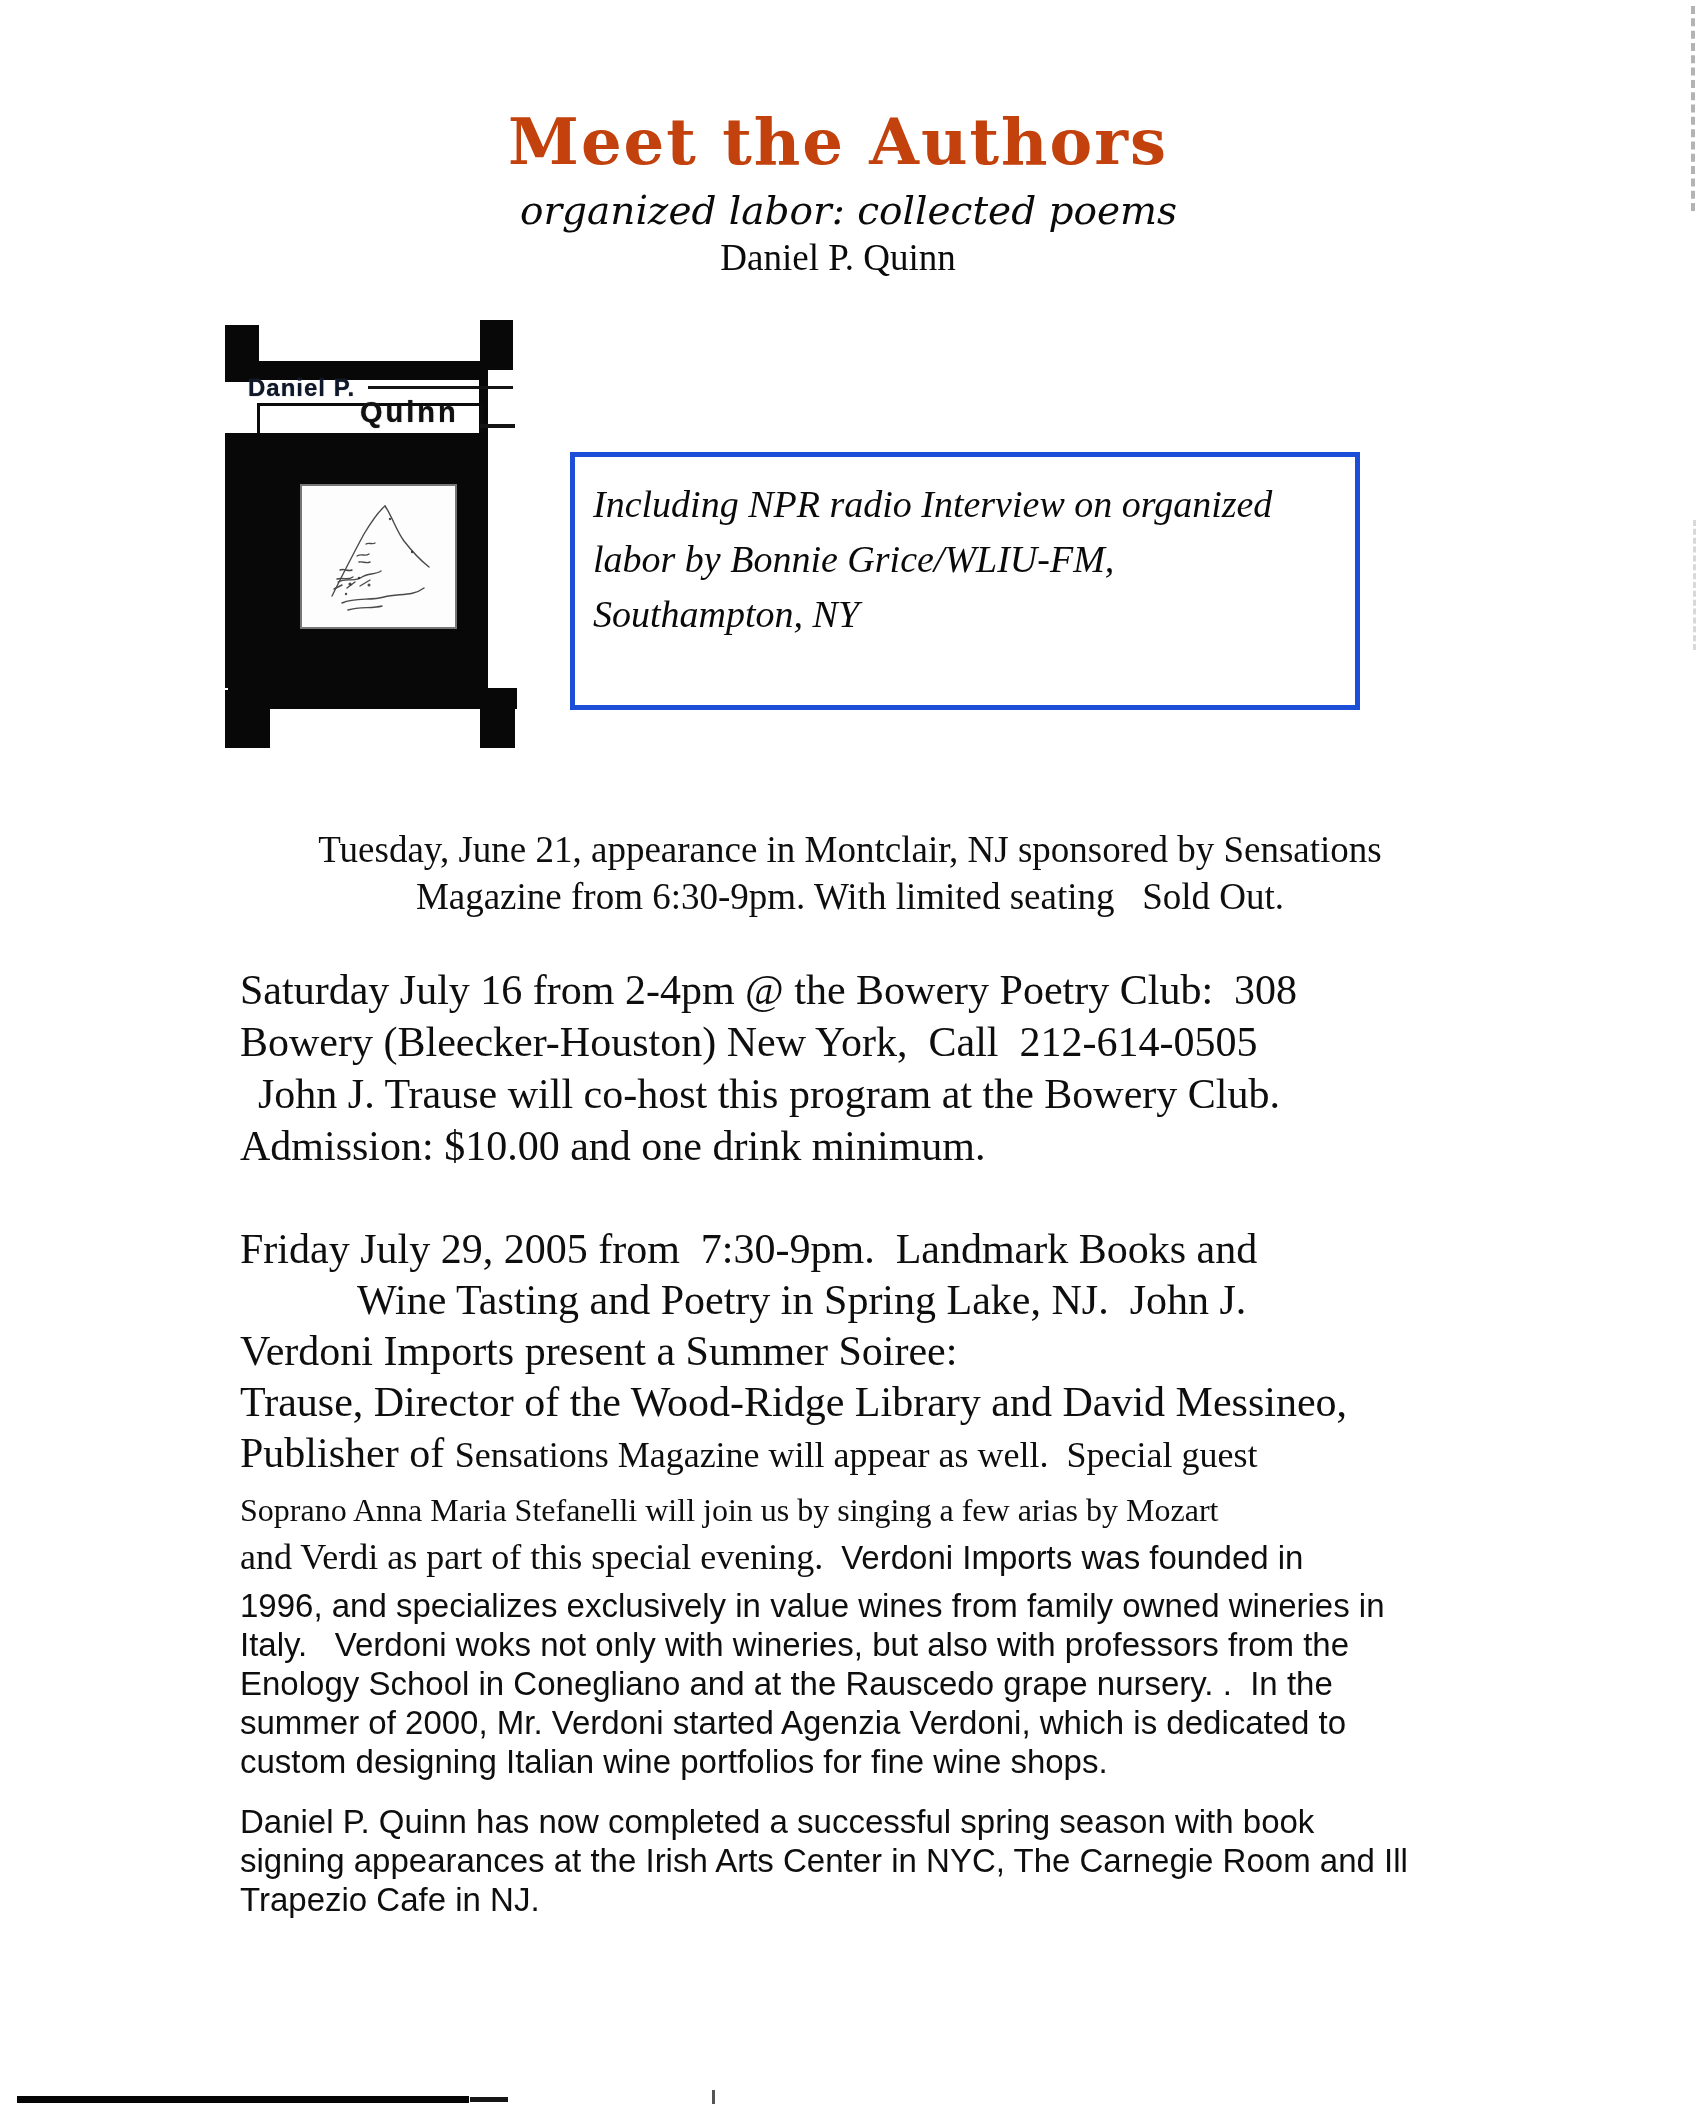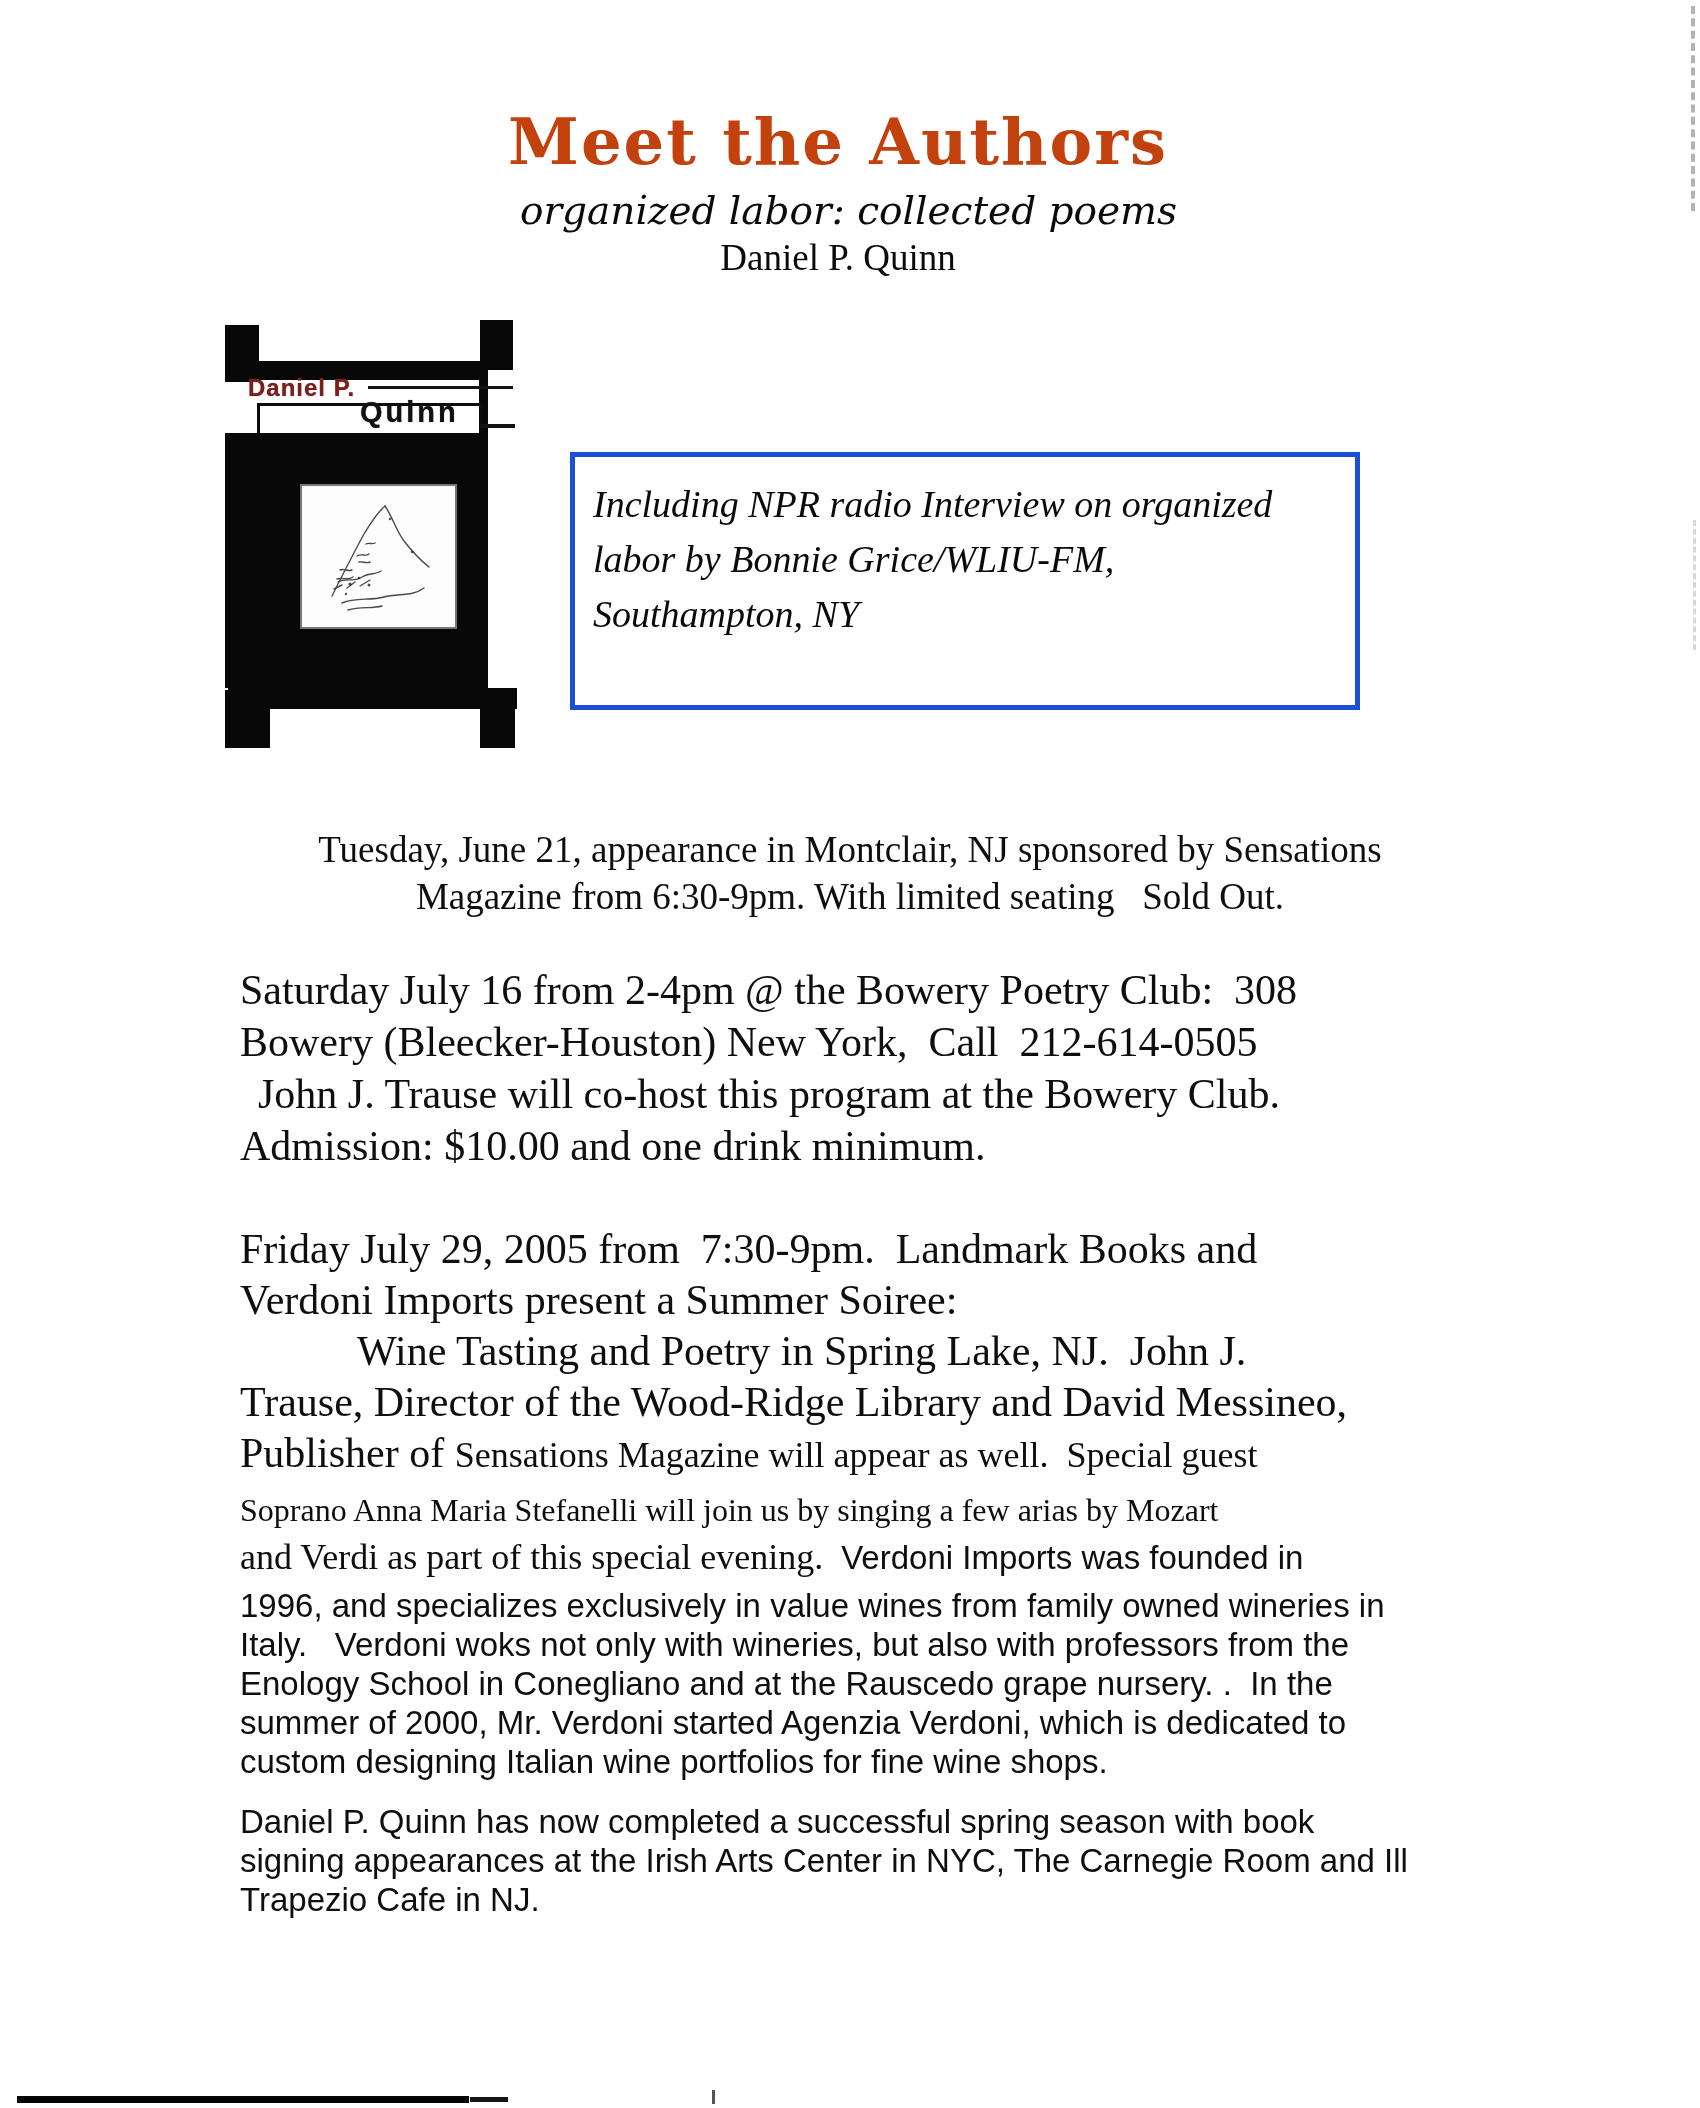--- a/index.html
+++ b/index.html
@@ -25,21 +25,21 @@
   }
   #byline{
     left:0;right:24px;top:236px;text-align:center;
     font-size:37px;color:#0a0a0a;
   }
 
   
   .ink{background:#080808;}
   #cover-author-first{
     left:248px;top:374px;font-family:"Liberation Sans",sans-serif;
-    font-weight:700;font-size:24px;letter-spacing:1px;color:#7f1d1d;
+    font-weight:700;font-size:24px;letter-spacing:1px;color:#0f172a;
     text-shadow:0 0 1px #555;
   }
   #cover-author-last{
     left:360px;top:396px;font-family:"Liberation Sans",sans-serif;
     font-weight:700;font-size:29px;letter-spacing:3px;color:#111;
     text-shadow:0 0 1px #444;
   }
   #cover-quinn-box{left:257px;top:403px;width:220px;height:27px;border:3px solid #0b0b0b;}
   #cover-sketch{
     left:300px;top:484px;width:153px;height:141px;background:#fdfdfd;
@@ -145,22 +145,22 @@
 
   <div id="event-bowery" class="abs">
     <div class="line">Saturday July 16 from 2-4pm @ the Bowery Poetry Club:  308</div>
     <div class="line">Bowery (Bleecker-Houston) New York,  Call  212-614-0505</div>
     <div class="line indent-sm">John J. Trause will co-host this program at the Bowery Club.</div>
     <div class="line">Admission: $10.00 and one drink minimum.</div>
   </div>
 
   <div id="event-soiree" class="abs">
     <div class="line s-lg">Friday July 29, 2005 from  7:30-9pm.  Landmark Books and</div>
+    <div class="line s-lg indent-tab">Wine Tasting and Poetry in Spring Lake, NJ.  John J.</div>
     <div class="line s-lg">Verdoni Imports present a Summer Soiree:</div>
-    <div class="line s-lg indent-tab">Wine Tasting and Poetry in Spring Lake, NJ.  John J.</div>
     <div class="line s-lg">Trause, Director of the Wood-Ridge Library and David Messineo,</div>
     <div class="line s-mix5"><span class="s-lg">Publisher of </span><span class="s-md">Sensations Magazine</span><span class="s-md"> will appear as well.  Special guest</span></div>
     <div class="line s-md-line">Soprano Anna Maria Stefanelli will join us by singing a few arias by Mozart</div>
     <div class="line s-mix7"><span class="s-md">and Verdi as part of this special evening.  </span><span class="sans-sm">Verdoni Imports was founded in</span></div>
     <div class="line sans-line">1996, and specializes exclusively in value wines from family owned wineries in</div>
     <div class="line sans-line">Italy.   Verdoni woks not only with wineries, but also with professors from the</div>
     <div class="line sans-line">Enology School in Conegliano and at the Rauscedo grape nursery. .  In the</div>
     <div class="line sans-line">summer of 2000, Mr. Verdoni started Agenzia Verdoni, which is dedicated to</div>
     <div class="line sans-line">custom designing Italian wine portfolios for fine wine shops.</div>
   </div>

